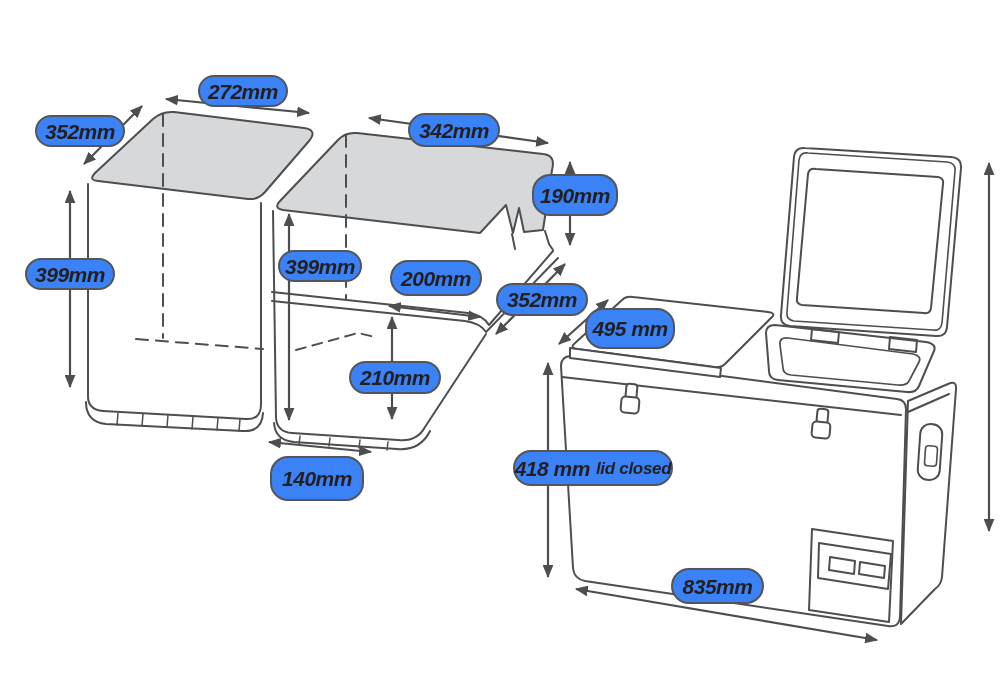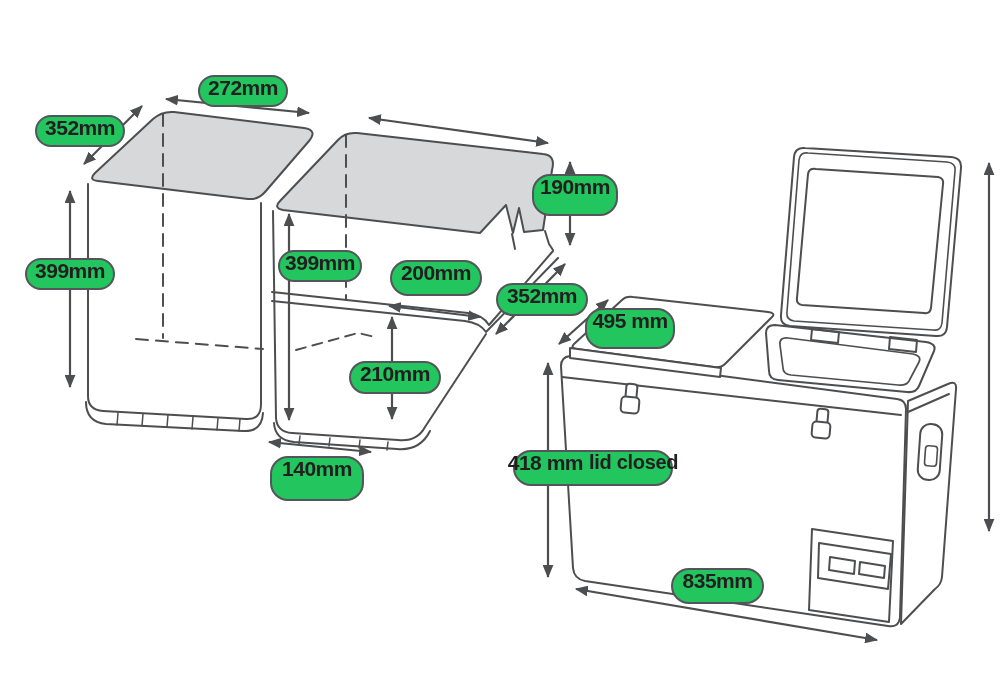--- a/index.html
+++ b/index.html
@@ -2,26 +2,27 @@
 <html><head>
 <meta charset="utf-8">
 <style>
   html,body{margin:0;padding:0;background:#ffffff;}
   .stage{
     position:relative;width:1000px;height:675px;background:#ffffff;overflow:hidden;
     font-family:"Liberation Sans", sans-serif;
   }
   .stage svg{position:absolute;left:0;top:0;}
   .pill{
-    position:absolute;box-sizing:border-box;display:flex;justify-content:center;
-    background:#22c55e;border:2.5px solid #54555a;border-radius:18px;
+    position:absolute;box-sizing:border-box;display:flex;align-items:center;justify-content:center;
+    background:#3b82f6;border:2.5px solid #54555a;border-radius:18px;
     font-weight:bold;font-size:21px;color:#231f20;white-space:nowrap;line-height:1;
     letter-spacing:-0.5px;
+    font-style:italic;
   }
-  .pill .note{font-size:20px;margin-left:6px;letter-spacing:-0.3px;}
+  .pill .note{font-size:17px;margin-left:6px;letter-spacing:-0.3px;}
   .p-272 {left:198px;top:75px; width:90px;height:32px;}
   .p-352l{left:35px; top:115px;width:90px;height:32px;}
   .p-399l{left:25px; top:258px;width:90px;height:32px;}
   .p-342 {left:408px;top:113px;width:92px;height:34px;}
   .p-190 {left:532px;top:174px;width:86px;height:42px;}
   .p-399m{left:278px;top:250px;width:84px;height:32px;}
   .p-200 {left:390px;top:260px;width:92px;height:36px;}
   .p-352m{left:496px;top:283px;width:92px;height:33px;}
   .p-210 {left:349px;top:361px;width:92px;height:33px;}
   .p-140 {left:270px;top:456px;width:94px;height:45px;}
@@ -143,20 +144,23 @@
 <div class="pill p-272">
       <span>272mm</span>
     </div>
 <div class="pill p-352l">
       <span>352mm</span>
     </div>
 <div class="pill p-399l">
       <span>399mm</span>
     </div>
 
+<div class="pill p-342">
+      <span>342mm</span>
+    </div>
 <div class="pill p-190">
       <span>190mm</span>
     </div>
 <div class="pill p-399m">
       <span>399mm</span>
     </div>
 <div class="pill p-200">
       <span>200mm</span>
     </div>
 <div class="pill p-352m">

